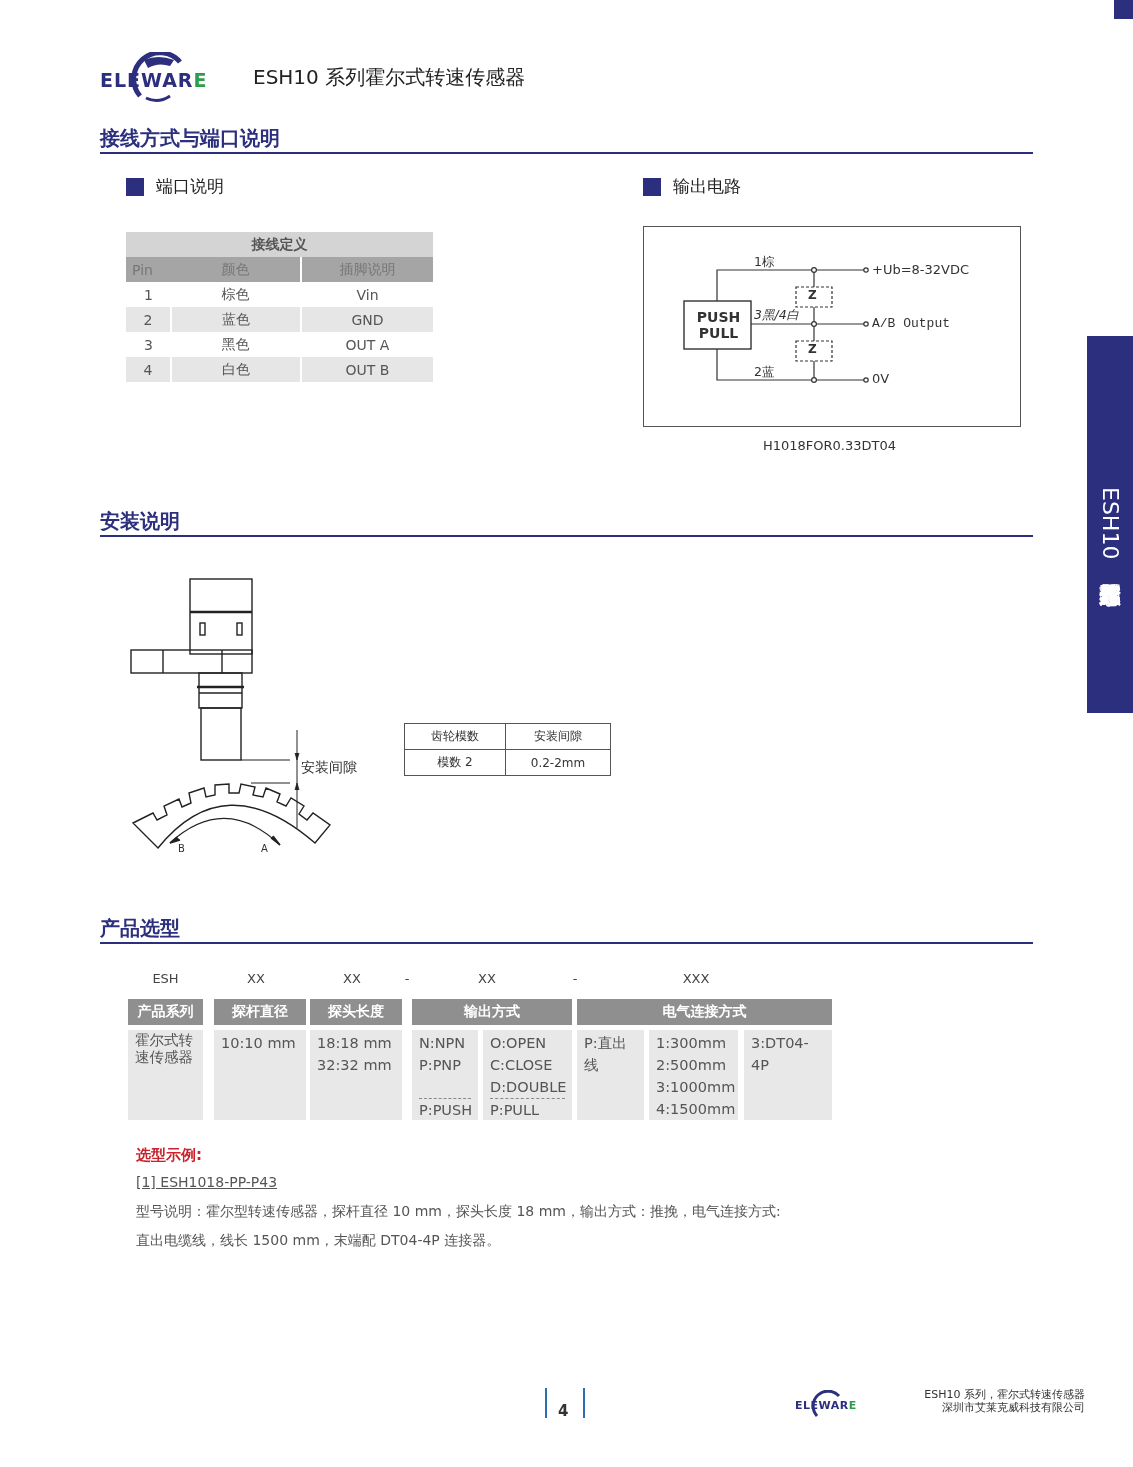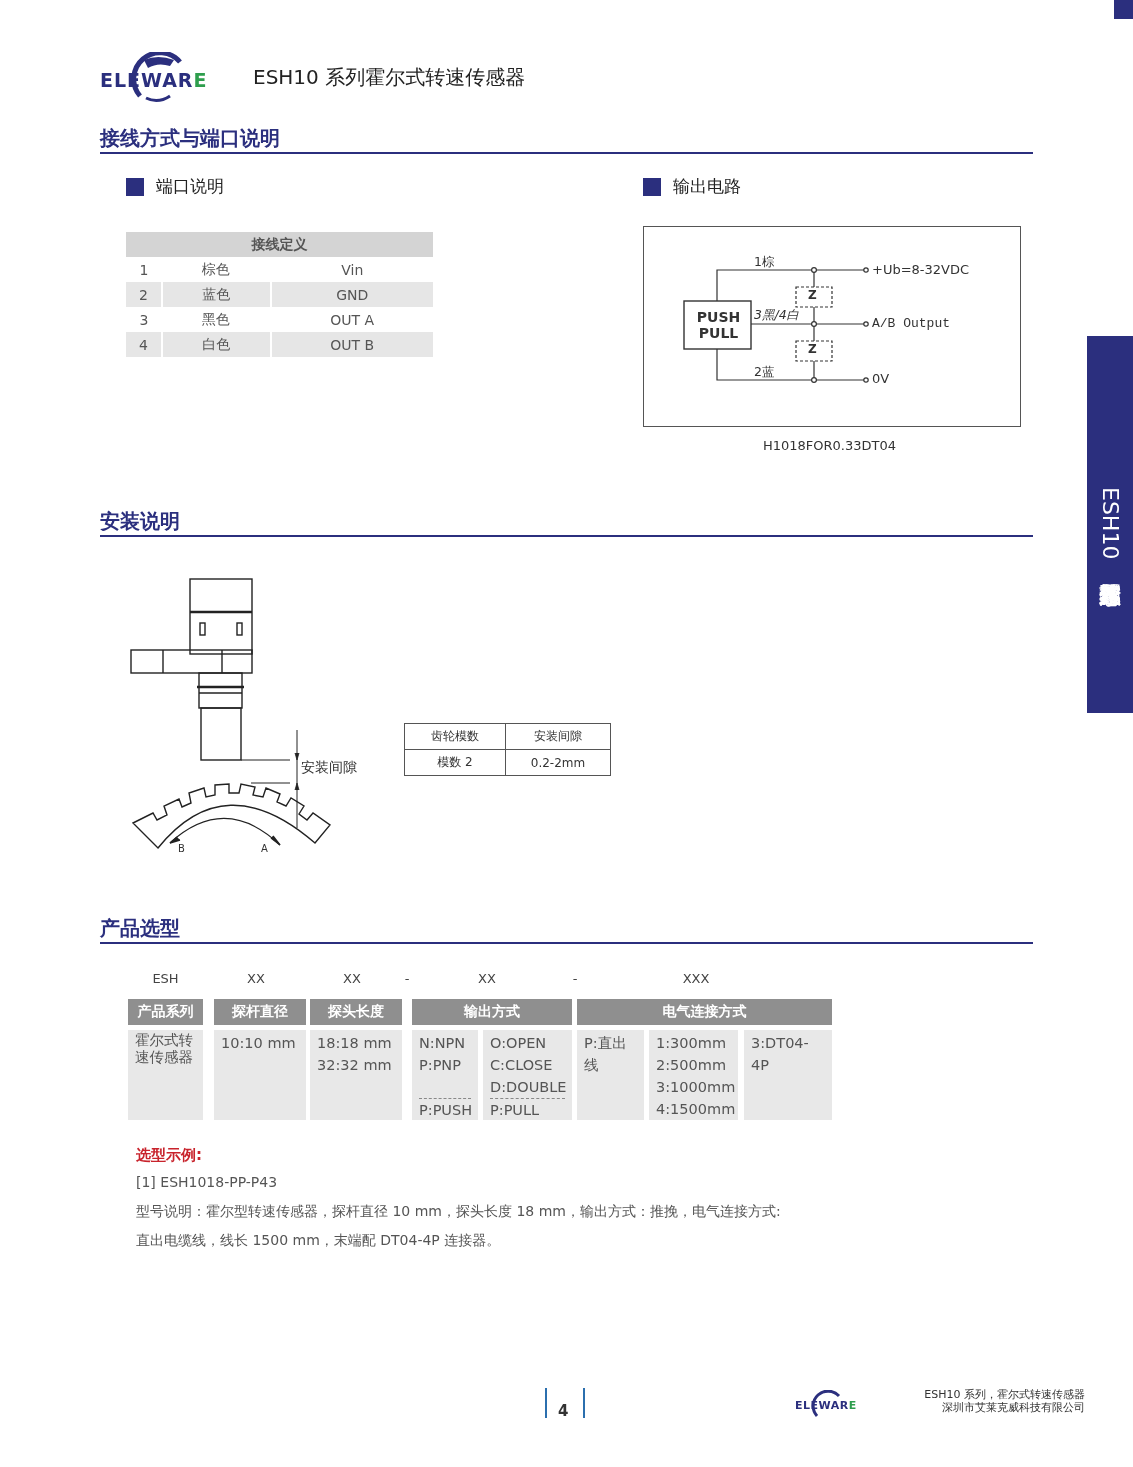--- a/index.html
+++ b/index.html
@@ -92,20 +92,25 @@
 <div class="abs sub-head" style="left:643px; top:175px;">
   <span class="sq"></span>
   <span>输出电路</span>
 </div>
 
 <table class="abs pin-table">
   <tbody>
       <tr>
         <td colspan="3" class="pin-caption">接线定义</td>
       </tr>
+  <tr class="pin-head">
+    <td style="width:45px;text-align:left;padding-left:6px;">Pin</td>
+    <td style="width:130px;">颜色</td>
+    <td class="sep">插脚说明</td>
+  </tr>
   <tr class="pin-row">
     <td>1</td>
     <td>棕色</td>
     <td class="sep">Vin</td>
   </tr>
   <tr class="pin-row alt">
     <td>2</td>
     <td class="sep">蓝色</td>
     <td class="sep">GND</td>
   </tr>
@@ -255,21 +260,21 @@
   <div>1:300mm</div>
   <div>2:500mm</div>
   <div>3:1000mm</div>
   <div>4:1500mm</div>
 </div>
 <div class="abs sel-cell" style="left:744px;width:88px;height:90px;">
   <div>3:DT04-4P</div>
 </div>
 
 <div class="abs example-title">选型示例:</div>
-<div class="abs example-line" style="top:1174px;">[1] ESH1018-PP-P43</div>
+<div class="abs example-line" style="top:1174px;text-decoration:underline;">[1] ESH1018-PP-P43</div>
 <div class="abs example-line" style="top:1203px;">型号说明：霍尔型转速传感器，探杆直径 10 mm，探头长度 18 mm，输出方式：推挽，电气连接方式:</div>
 <div class="abs example-line" style="top:1232px;">直出电缆线，线长 1500 mm，末端配 DT04-4P 连接器。</div>
 
 <div class="abs footer-bar" style="left:545px;top:1388px;"></div>
 <div class="abs footer-page">4</div>
 <div class="abs footer-bar" style="left:583px;top:1388px;"></div>
 <div class="abs footer-logo">
   <svg width="72" height="30" viewBox="0 0 72 30" style="position:absolute;left:0;top:0;">
     <path d="M22 26 A12 12 0 1 1 44 6" stroke="#2b2f7e" stroke-width="3" fill="none"></path>
   </svg>

